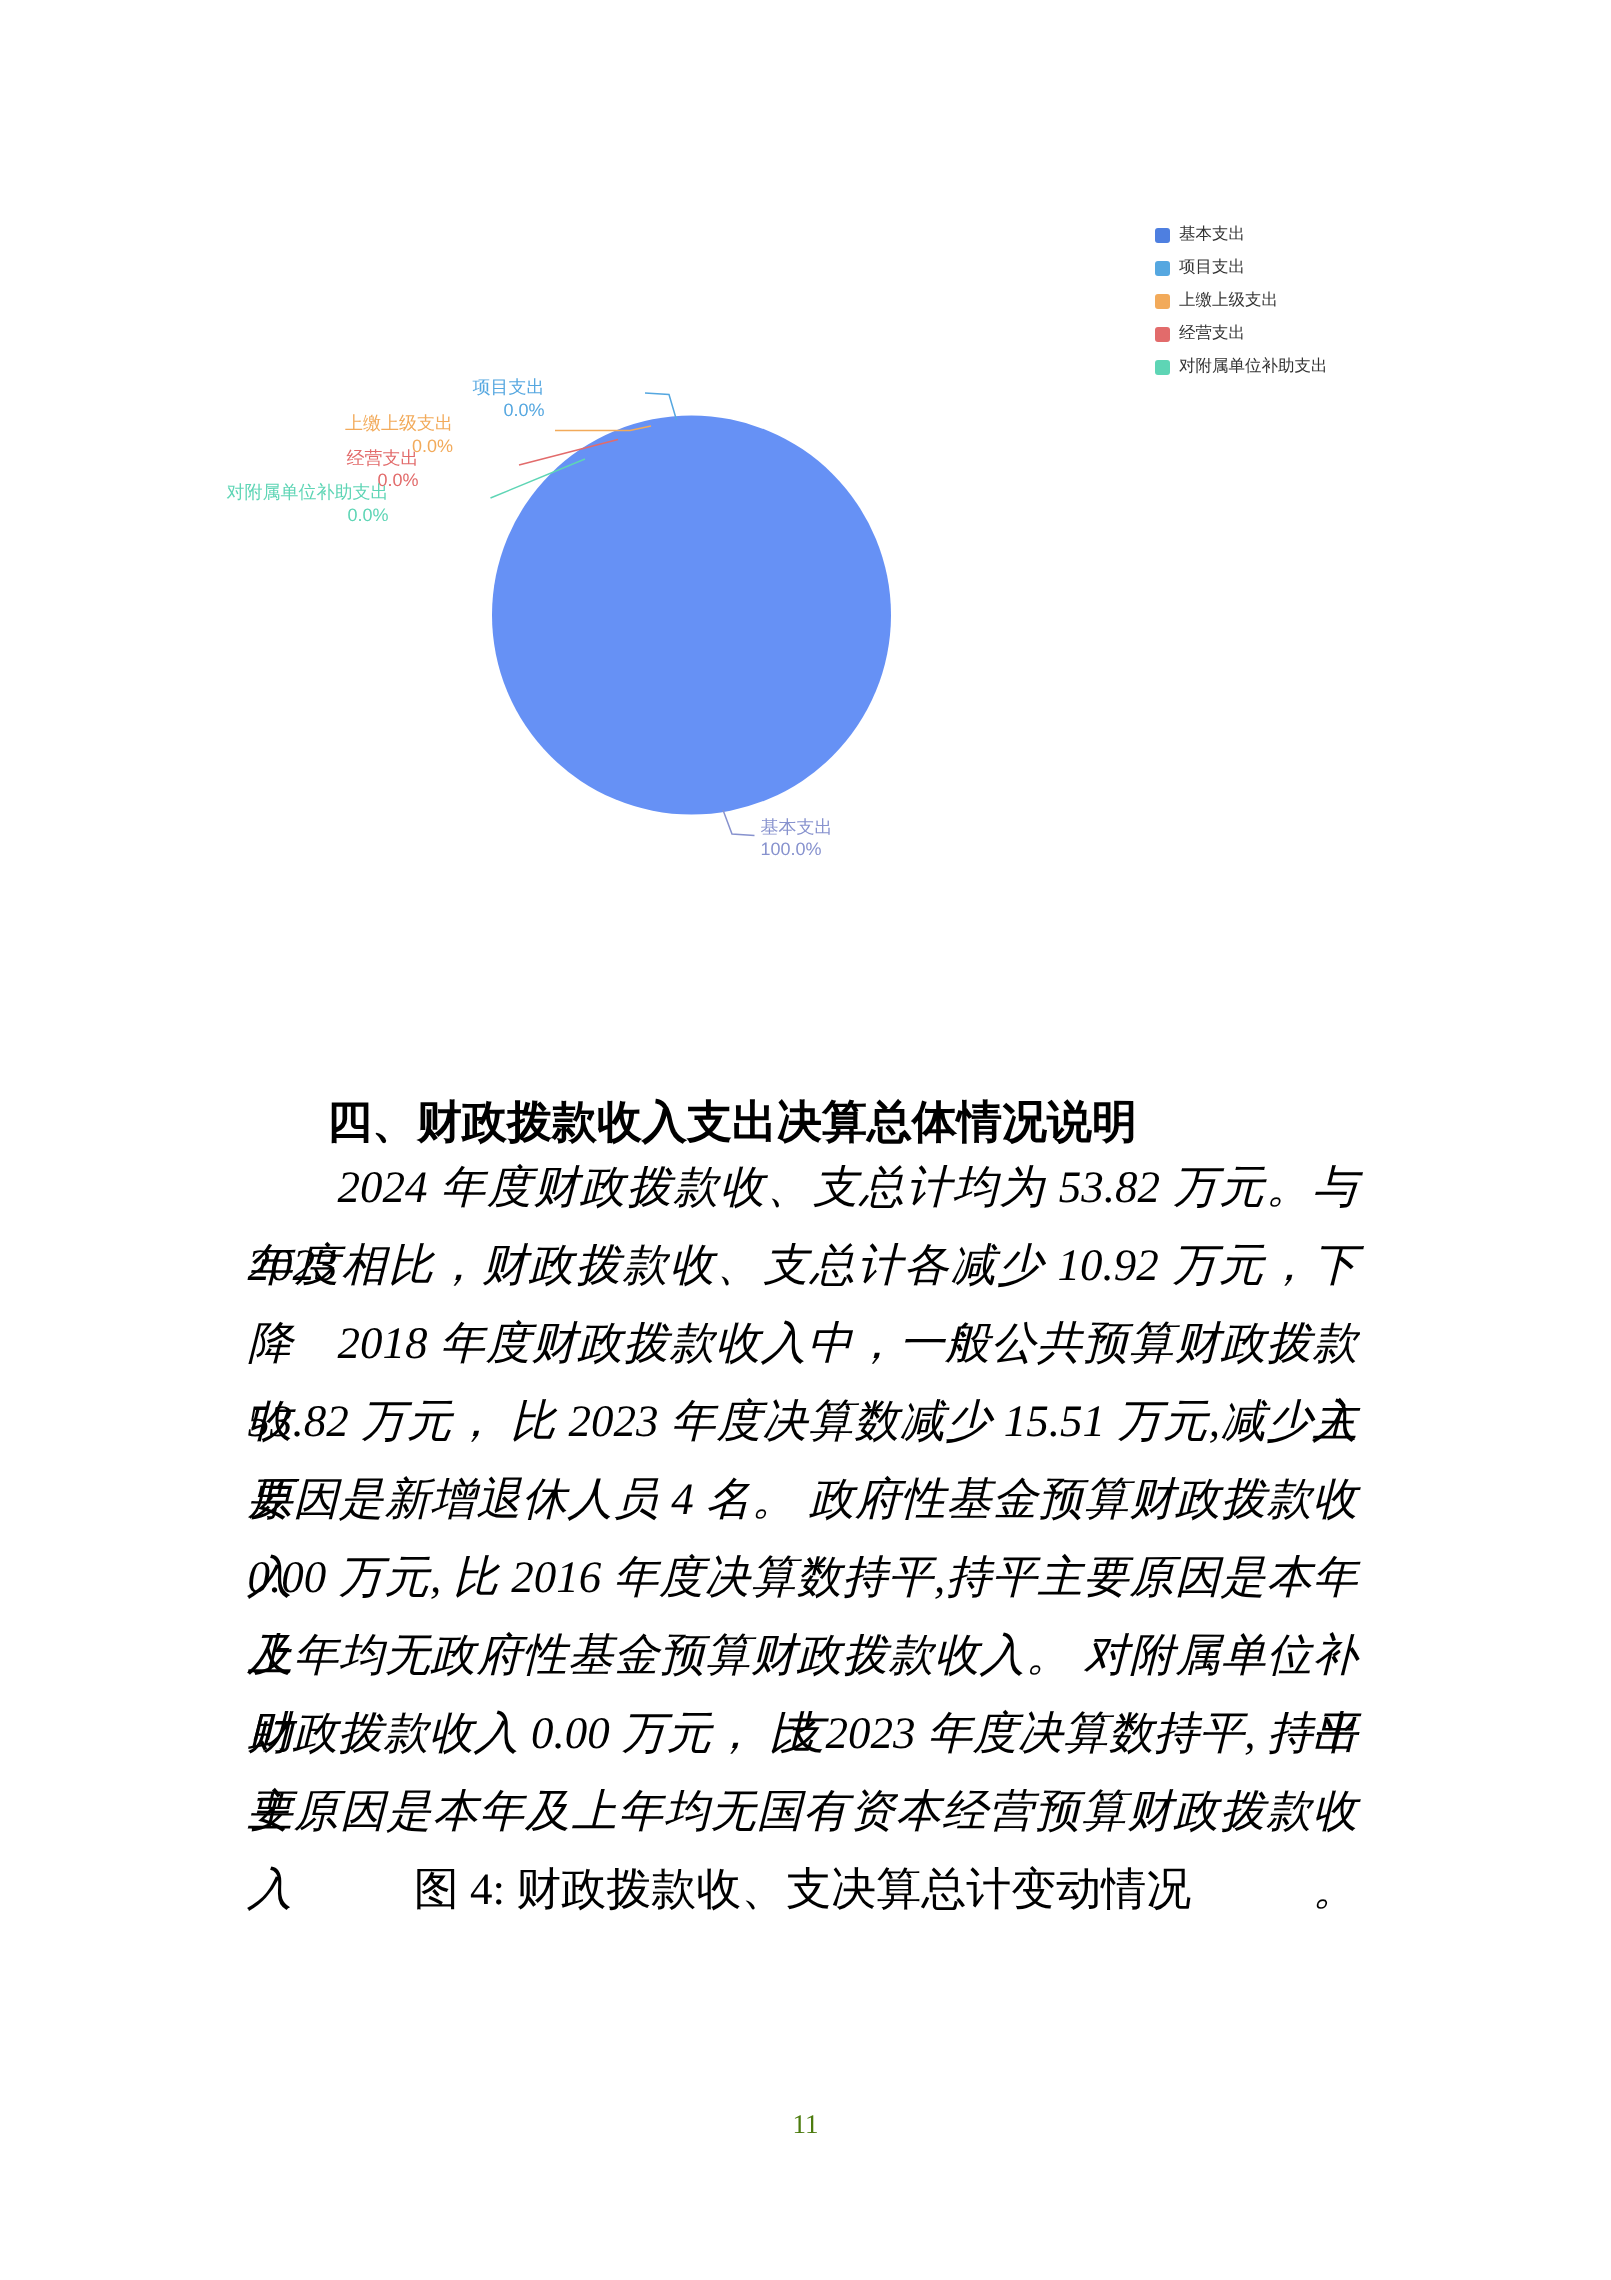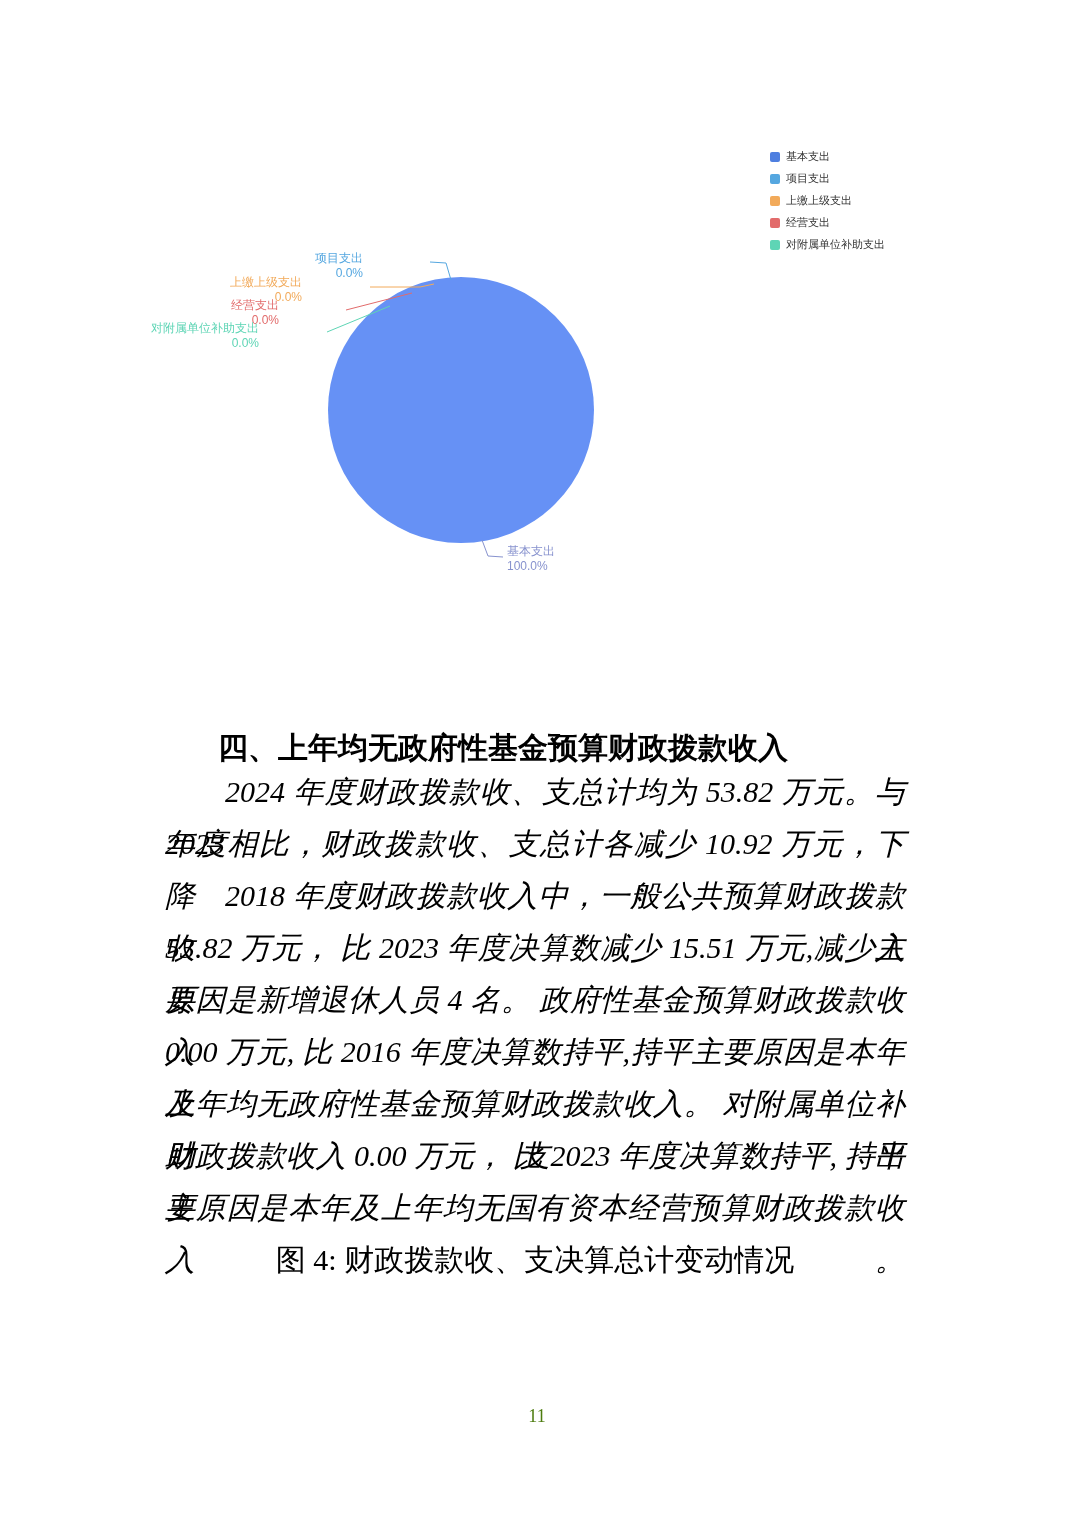--- a/index.html
+++ b/index.html
@@ -91,21 +91,21 @@
   <div class="plabel right c-teal" style="right:751px;top:321px;">
     <div>对附属单位补助支出</div>
     <div>0.0%</div>
   </div>
   <div class="plabel c-base" style="left:507px;top:544px;">
     <div>基本支出</div>
     <div>100.0%</div>
   </div>
 </div>
 
-<h2 class="heading">四、上年均无政府性基金预算财政拨款收入</h2>
+<h2 class="heading">四、财政拨款收入支出决算总体情况说明</h2>
 
 <div class="body-block">
   <div class="bline indent jl">2024 年度财政拨款收、支总计均为 53.82 万元。与 2023</div>
   <div class="bline jl">年度相比，财政拨款收、支总计各减少 10.92 万元，下降</div>
   <div class="bline indent jl">2018 年度财政拨款收入中，一般公共预算财政拨款收入</div>
   <div class="bline jl">53.82 万元， 比 2023 年度决算数减少 15.51 万元,减少主要</div>
   <div class="bline jl">原因是新增退休人员 4 名。 政府性基金预算财政拨款收入</div>
   <div class="bline jl">0.00 万元, 比 2016 年度决算数持平,持平主要原因是本年及</div>
   <div class="bline jl">上年均无政府性基金预算财政拨款收入。 对附属单位补助支出</div>
   <div class="bline jl">财政拨款收入 0.00 万元， 比 2023 年度决算数持平, 持平主</div>

